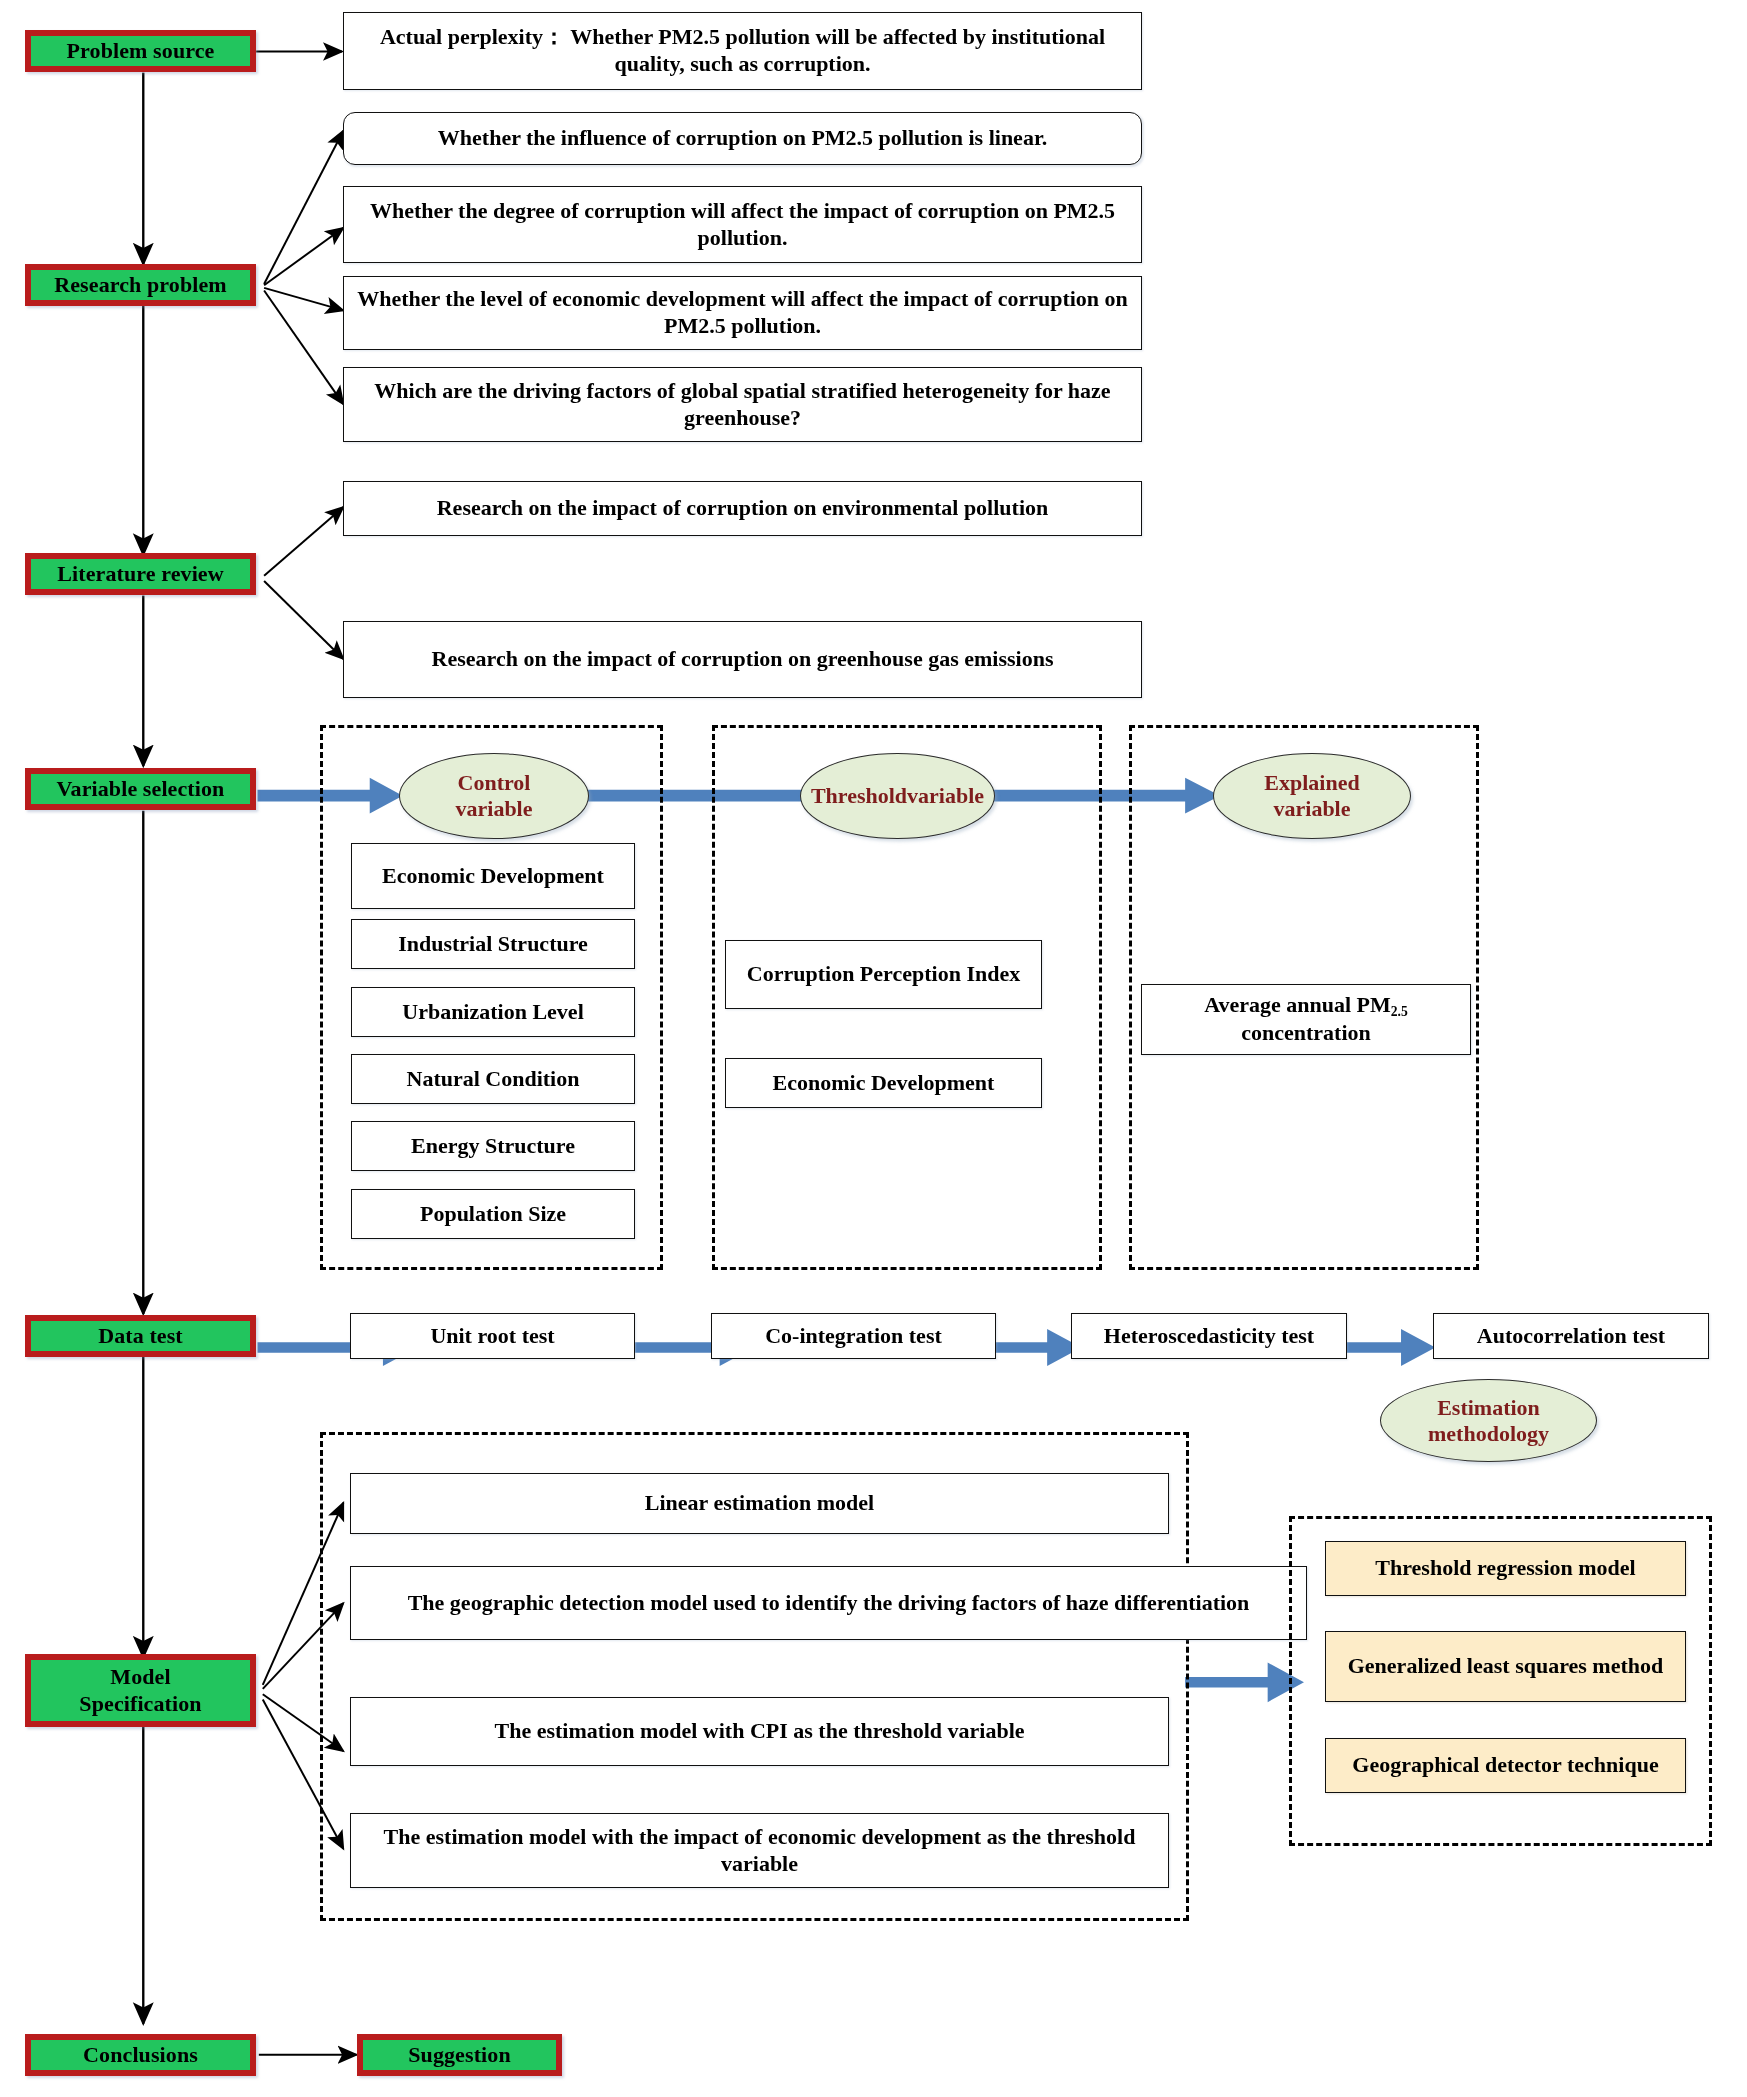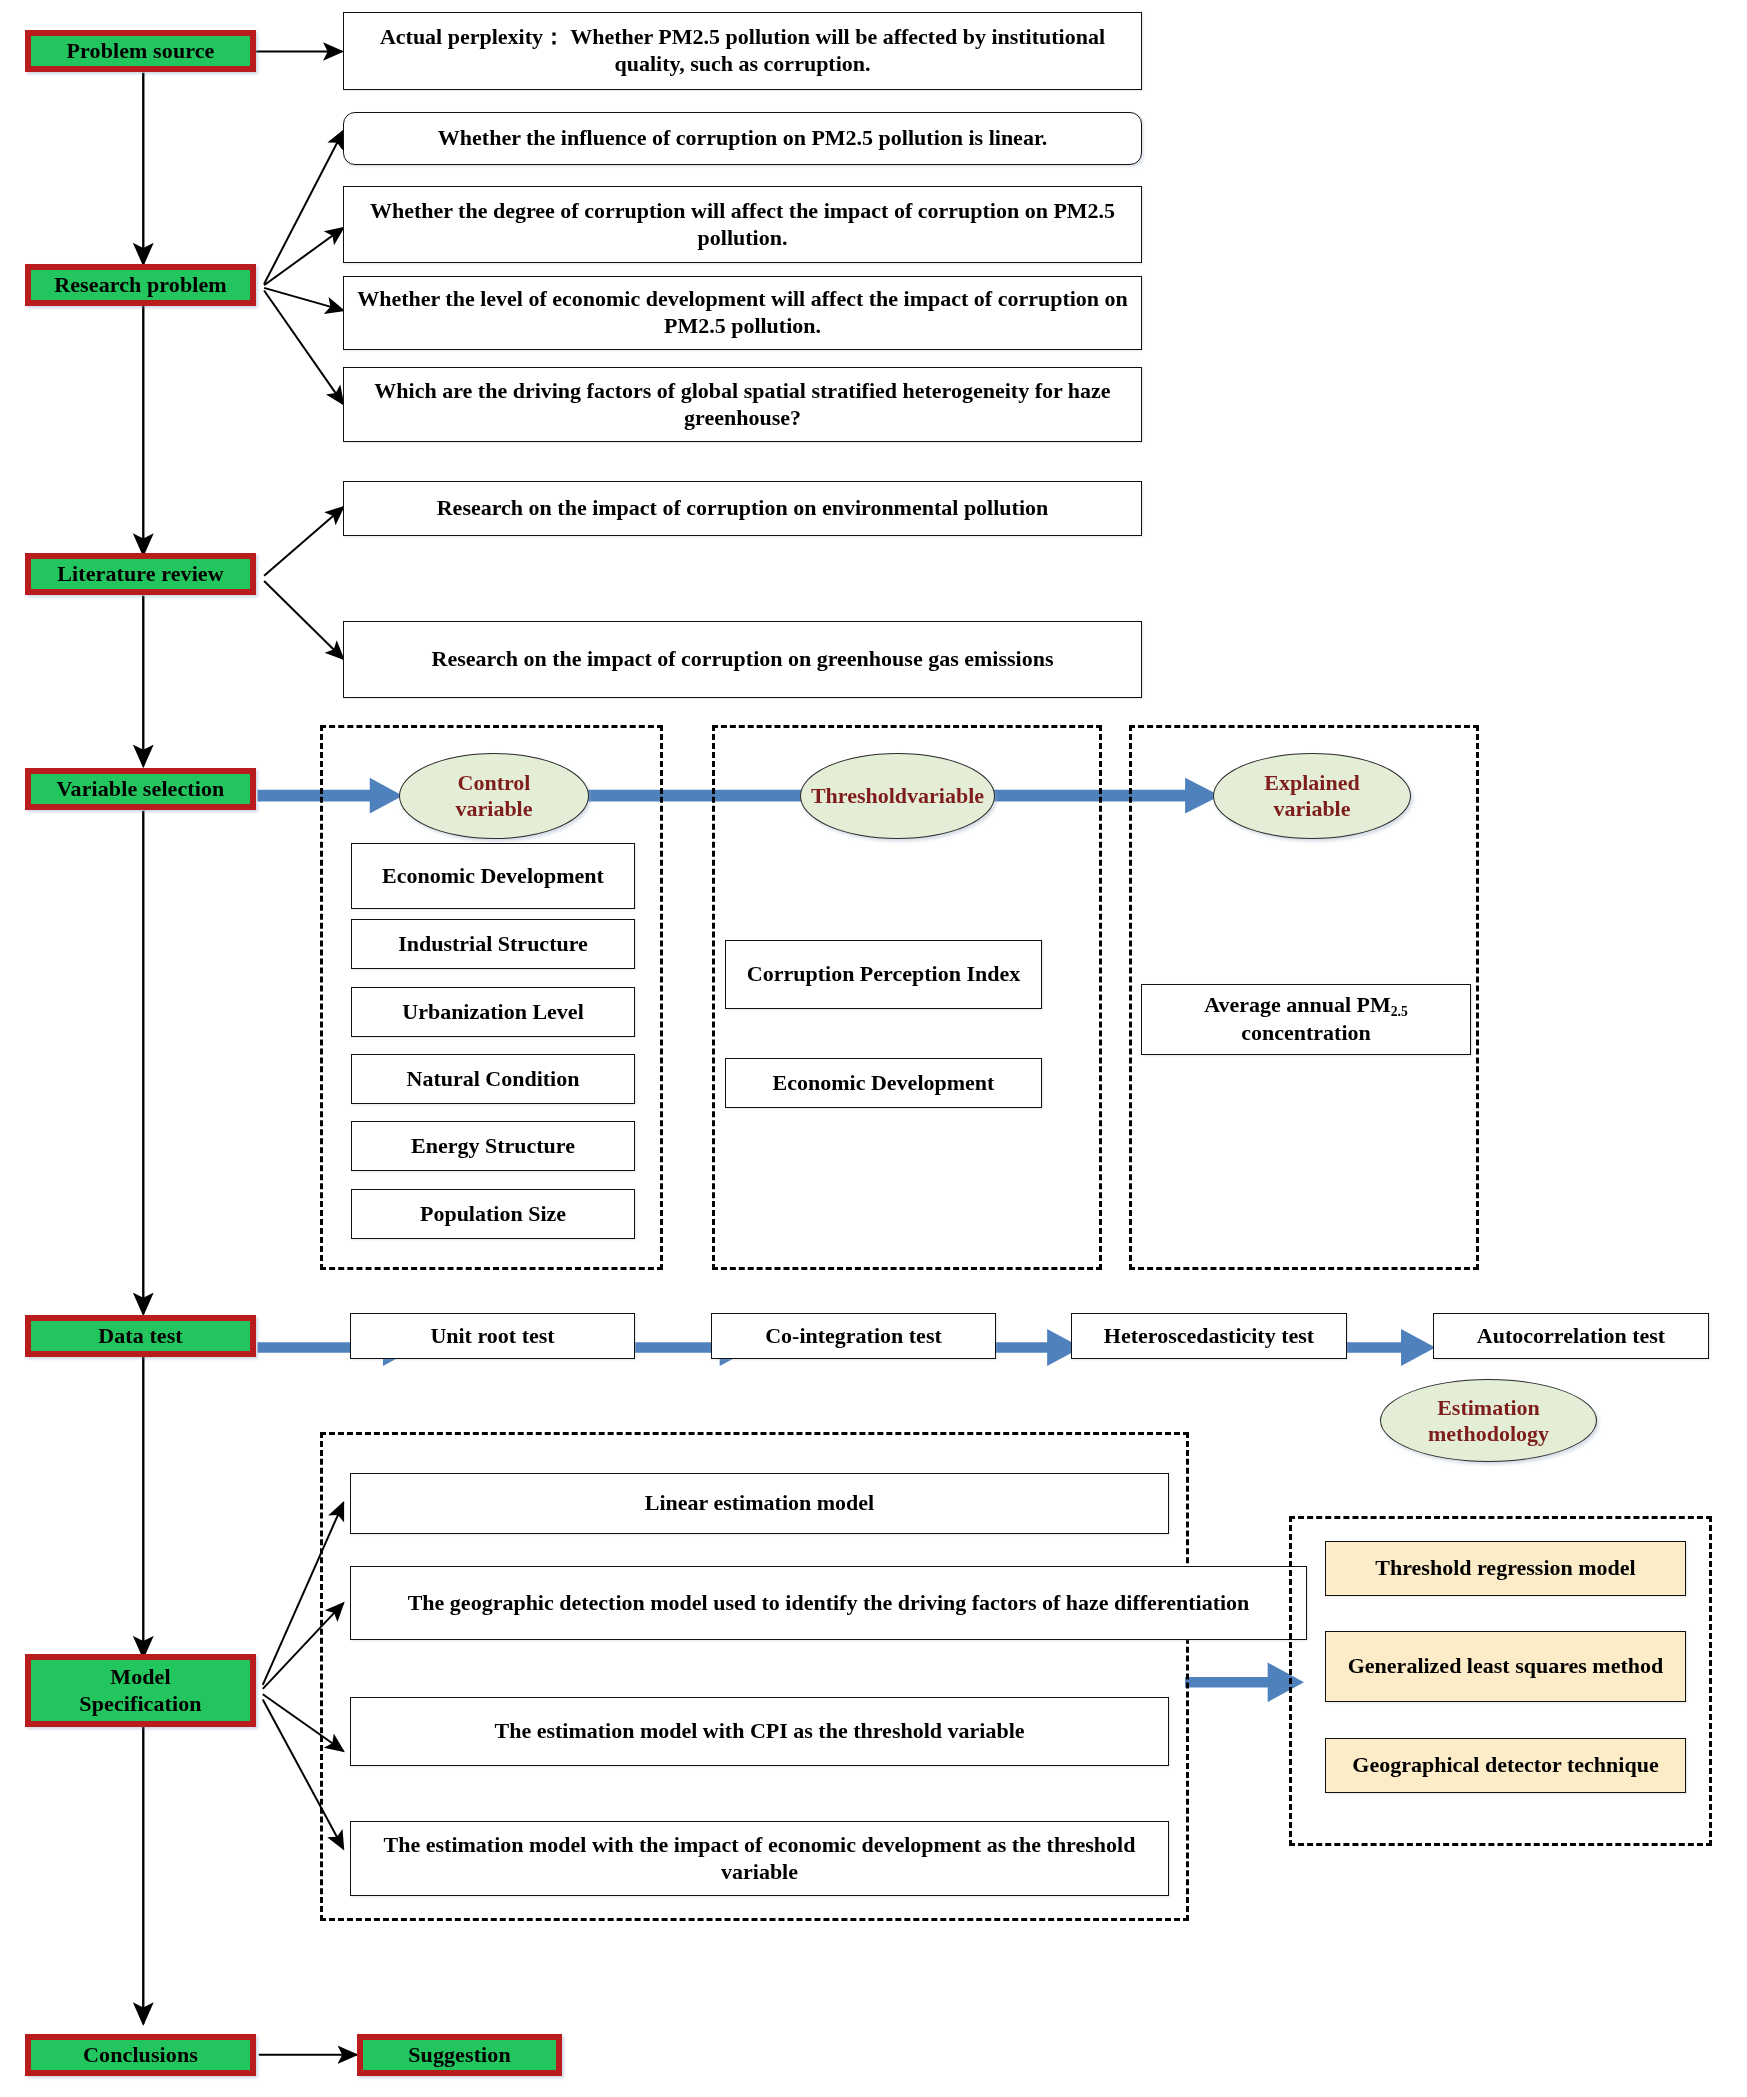--- a/index.html
+++ b/index.html
@@ -156,21 +156,21 @@
   <div class="box wbox" style="left:350px; top:1313px; width:285px; height:46px;">Unit root test</div>
   <div class="box wbox" style="left:711px; top:1313px; width:285px; height:46px;">Co-integration test</div>
   <div class="box wbox" style="left:1071px; top:1313px; width:276px; height:46px;">Heteroscedasticity test</div>
   <div class="box wbox" style="left:1433px; top:1313px; width:276px; height:46px;">Autocorrelation test</div>
 
   <div class="dash" style="left:320px; top:1432px; width:869px; height:489px;"></div>
 
   <div class="box wbox" style="left:350px; top:1473px; width:819px; height:61px;">Linear estimation model</div>
   <div class="box wbox" style="left:350px; top:1566px; width:957px; height:74px;">The geographic detection model used to identify the driving factors of haze differentiation</div>
   <div class="box wbox" style="left:350px; top:1697px; width:819px; height:69px;">The estimation model with CPI as the threshold variable</div>
-  <div class="box wbox" style="left:350px; top:1813px; width:819px; height:75px;margin-top:8px;">The estimation model with the impact of economic development as the threshold variable</div>
+  <div class="box wbox" style="left:350px; top:1813px; width:819px; height:75px;">The estimation model with the impact of economic development as the threshold variable</div>
 
   <div class="oval" style="left:1380px; top:1379px; width:217px; height:83px;flex-direction:column;">
     <span>Estimation</span>
     <span>methodology</span>
   </div>
 
   <div class="dash" style="left:1289px; top:1516px; width:423px; height:330px;"></div>
 
   <div class="box cbox" style="left:1325px; top:1541px; width:361px; height:55px;">Threshold regression model</div>
   <div class="box cbox" style="left:1325px; top:1631px; width:361px; height:71px;">Generalized least squares method</div>

